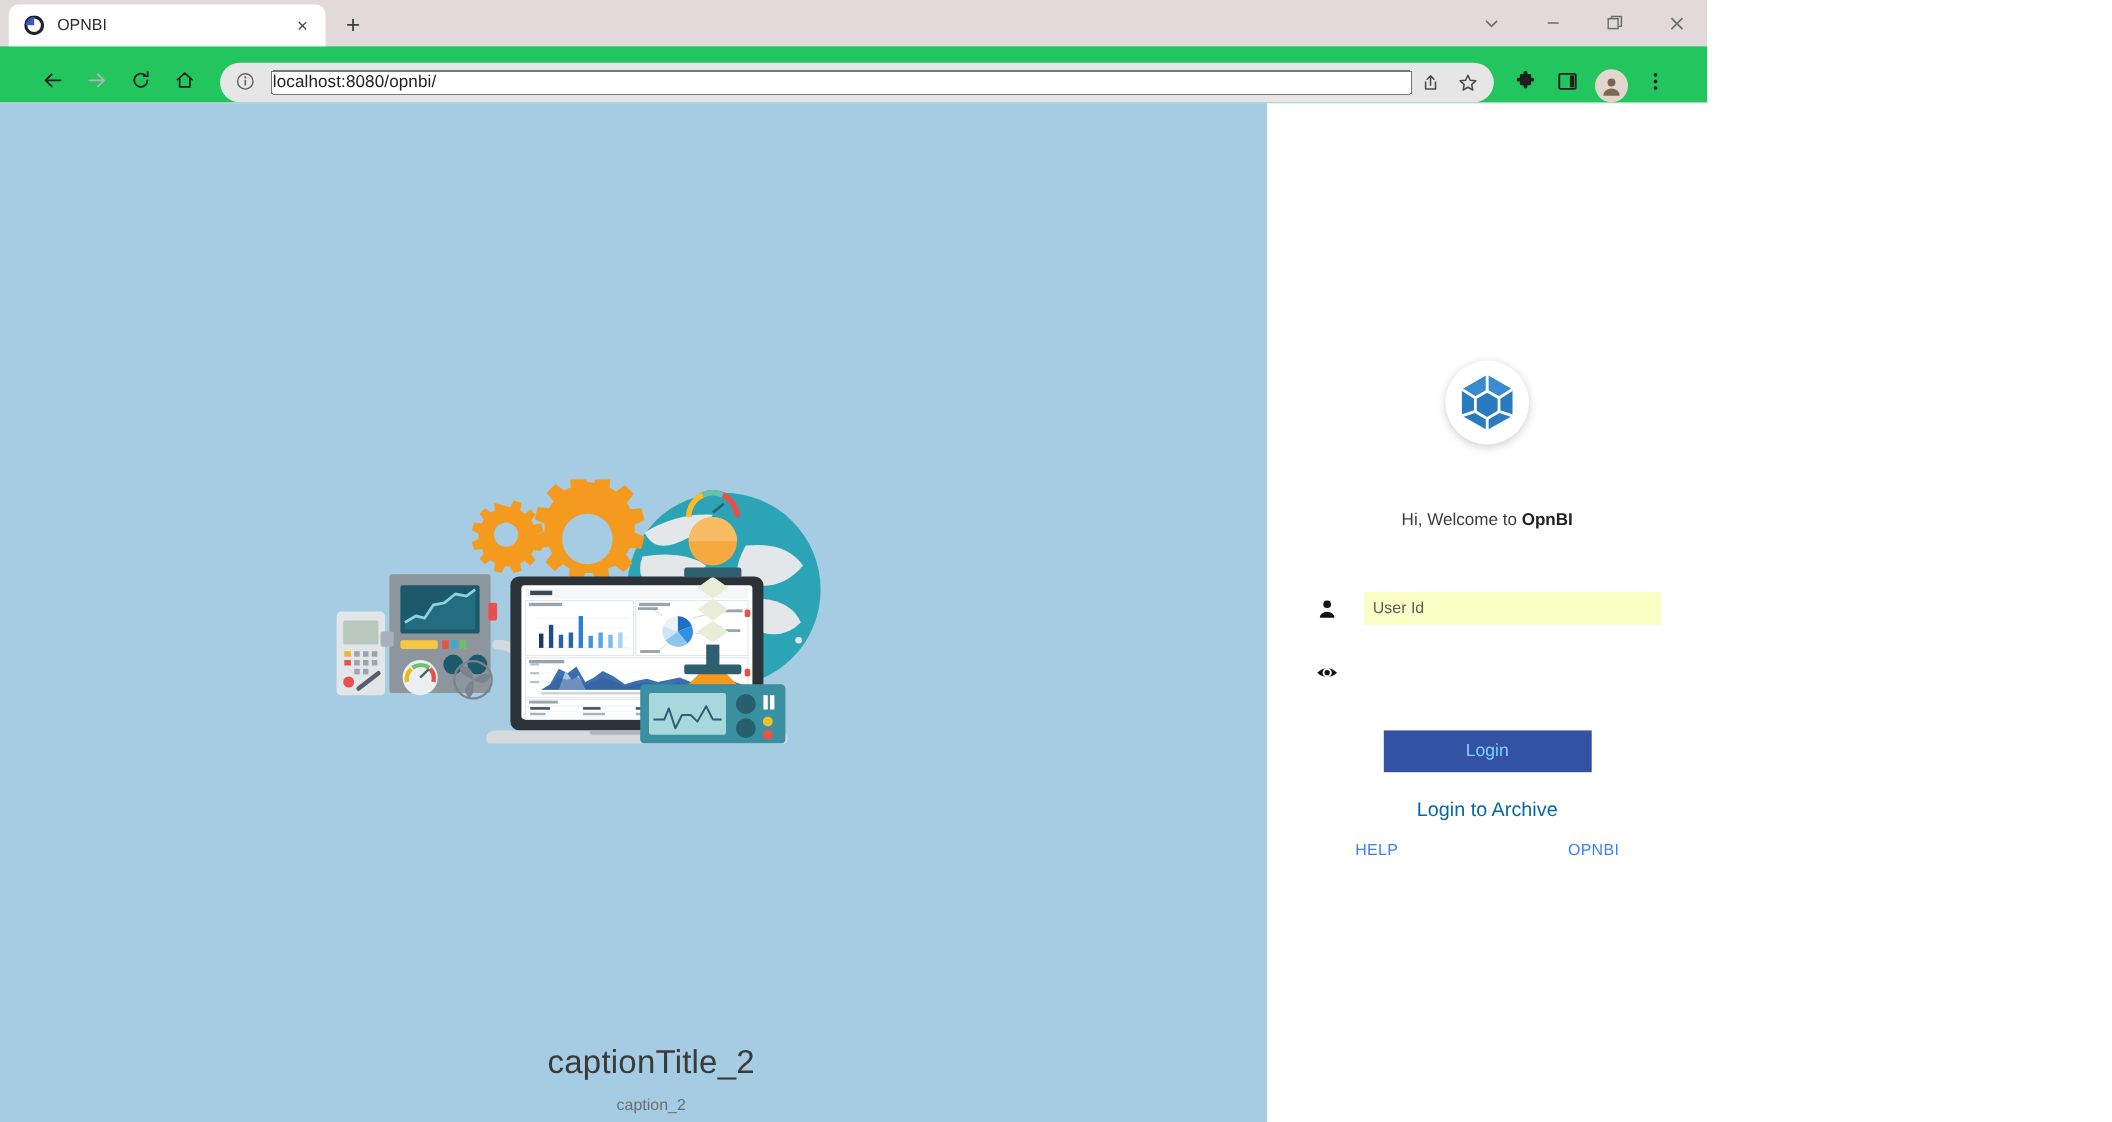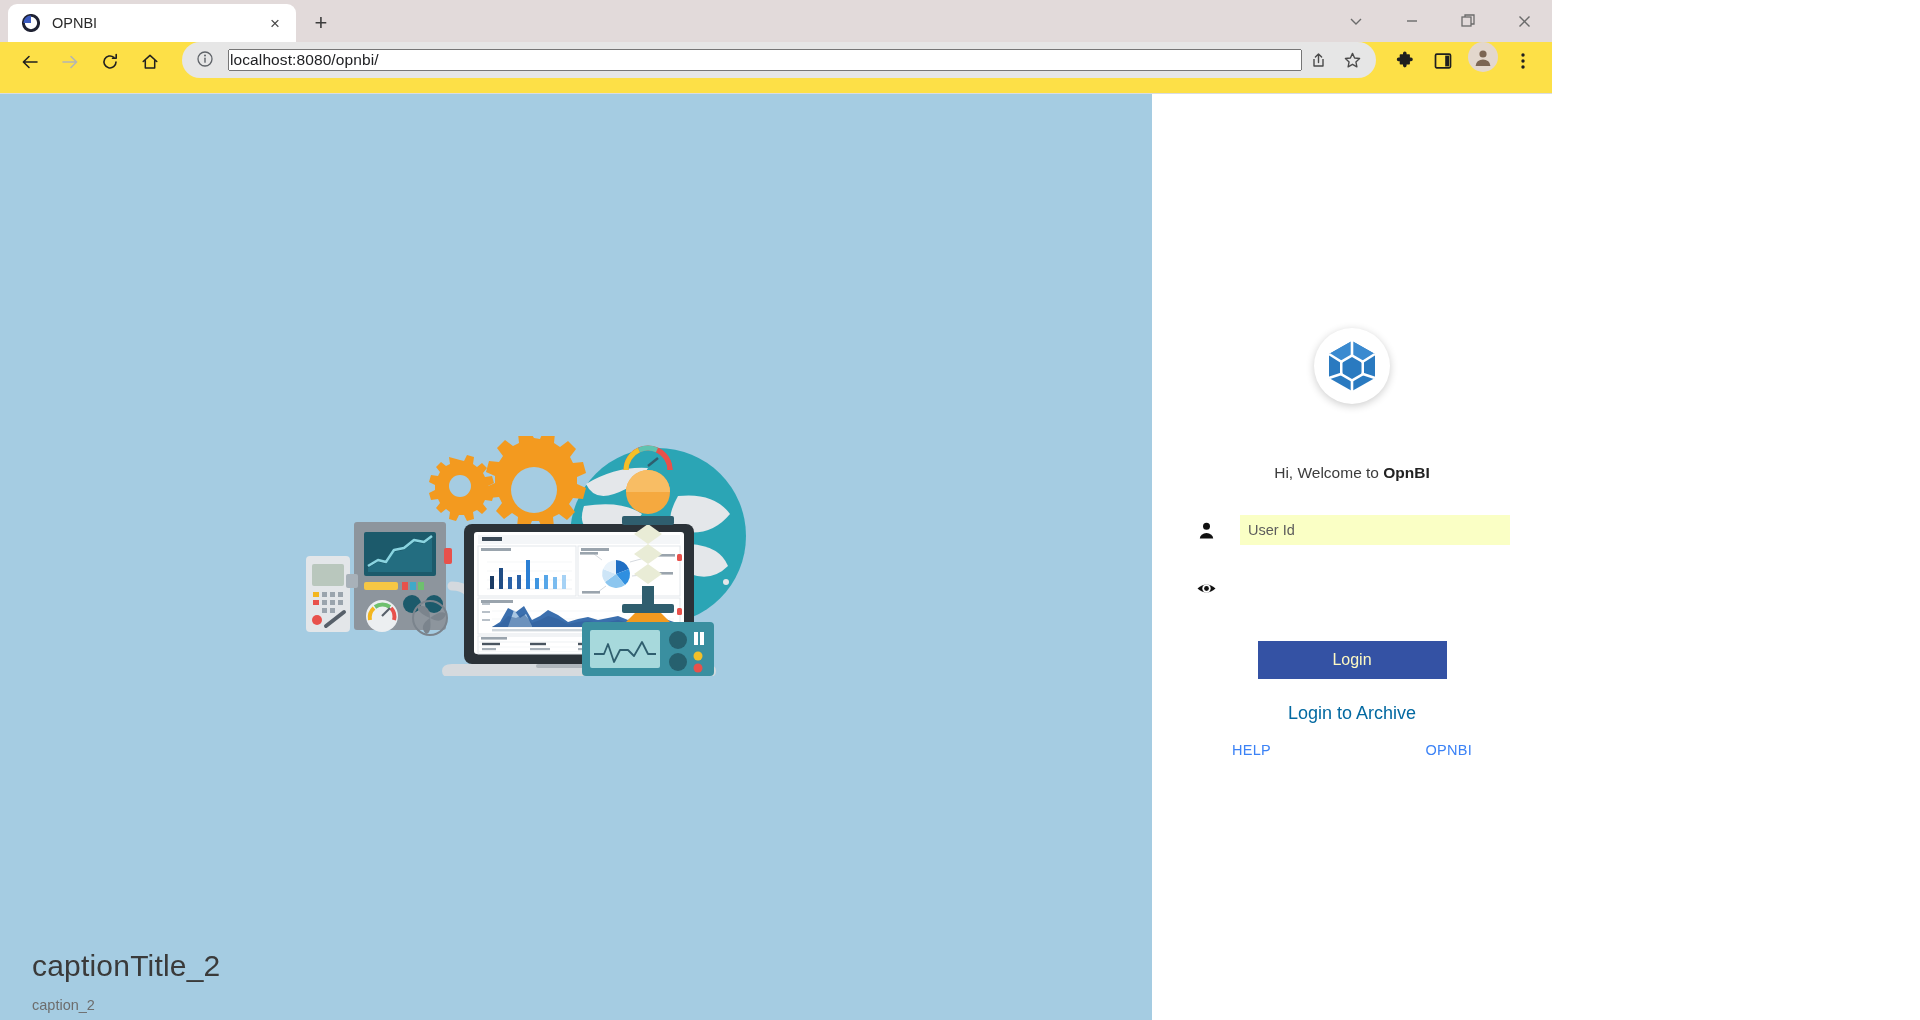--- a/index.html
+++ b/index.html
@@ -43,22 +43,22 @@
     font-weight: 300; line-height: 1;
   }
   .winctl { margin-left: auto; display: flex; align-items: center; height: 42px; }
   .winbtn {
     width: 56px; height: 42px; display: flex;
     align-items: center; justify-content: center;
     color: #5f5f5f;
   }
 
   .toolbar {
-    height: 52px; background: #fde047;
-    display: flex; align-items: flex-start; padding: 0 10px;
+    height: 52px; background: #22c55e;
+    display: flex; align-items: flex-end; padding: 0 28px;
     flex: 0 0 52px; border-bottom: 1px solid #dadce0;
   }
   .navbtn {
     width: 40px; height: 40px; border-radius: 50%;
     display: flex; align-items: center; justify-content: center;
     color: #1f1f1f; flex: 0 0 40px;
   }
   .navbtn.disabled { color: #bdbdbd; }
   .omnibox {
     flex: 1; height: 36px; background: #e6e6e6;
@@ -97,20 +97,21 @@
     position: relative; display: flex; flex-direction: column;
     align-items: center; flex: 0 0 1152px;
   }
   .illus-wrap {
     position: absolute; left: 50%; top: 342px;
     transform: translateX(-50%);
     width: 580px; height: 240px;
   }
   .caption-block {
     position: absolute; left: 0; right: 0; top: 855px;
+    text-align: center;
     padding-left: 32px;
   }
   .caption-title {
     font-size: 30px; color: #3a3a3a; font-weight: 400;
     letter-spacing: .2px;
   }
   .caption-sub {
     font-size: 14.5px; color: #6d6d6d; margin-top: 14px;
   }
 
@@ -121,38 +122,38 @@
   }
   .logo-circle {
     margin-top: 234px; width: 76px; height: 76px; border-radius: 50%;
     background: #ffffff; box-shadow: 0 2px 9px rgba(0,0,0,.20);
     display: flex; align-items: center; justify-content: center;
   }
   .welcome {
     margin-top: 60px; font-size: 15.5px; color: #3c3c3c; text-align: center;
   }
   .welcome b { font-weight: 700; color: #222; }
-  .form { margin-top: 33px; width: 316px; }
+  .form { margin-top: 56px; width: 316px; }
   .field-row { display: flex; align-items: center; height: 30px; }
   .field-row + .field-row { margin-top: 28px; }
   .field-icon {
     width: 24px; flex: 0 0 24px; display: flex;
     align-items: center; justify-content: center; color: #111;
     margin-right: 22px;
   }
   .field-input {
     flex: 1; height: 30px; background: #faffc5;
     border: none; outline: none; padding: 0 8px;
     font-family: "Liberation Sans", sans-serif;
     font-size: 14.5px; color: #3a3a3a;
   }
   .field-input::placeholder { color: #5c5c5c; opacity: 1; }
   .login-btn {
     display: block; margin: 38px auto 0; width: 189px; height: 38px;
-    background: #3452a4; color: #fef9c3; border: none;
+    background: #3452a4; color: #7dd3fc; border: none;
     font-family: "Liberation Sans", sans-serif;
     font-size: 16px; cursor: pointer;
   }
   .archive-link {
     display: block; text-align: center; margin-top: 24px;
     font-size: 18px; color: #0369a1; text-decoration: none;
   }
   .help-row {
     margin-top: 18px; width: 316px; display: flex;
     justify-content: space-between; padding: 0 38px;

